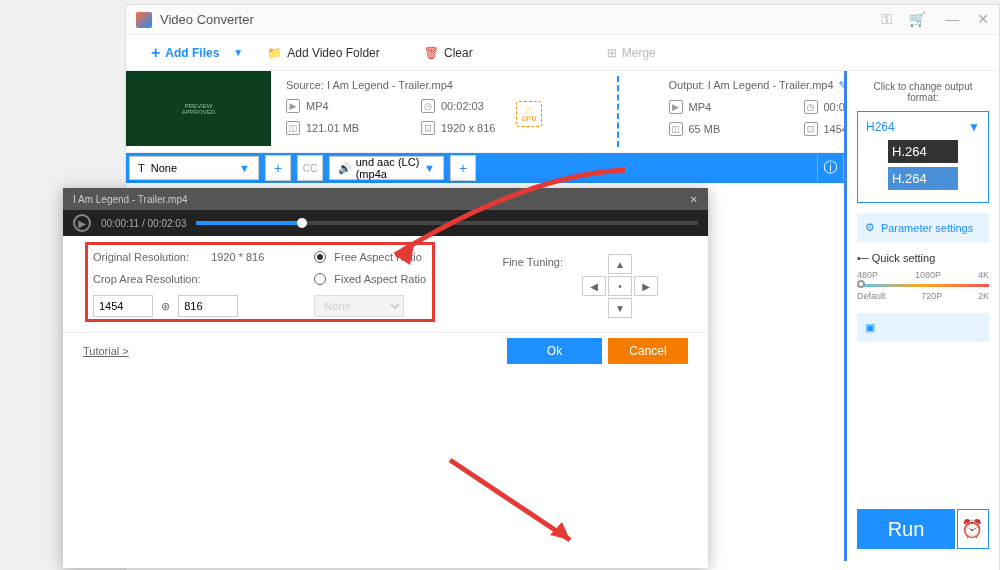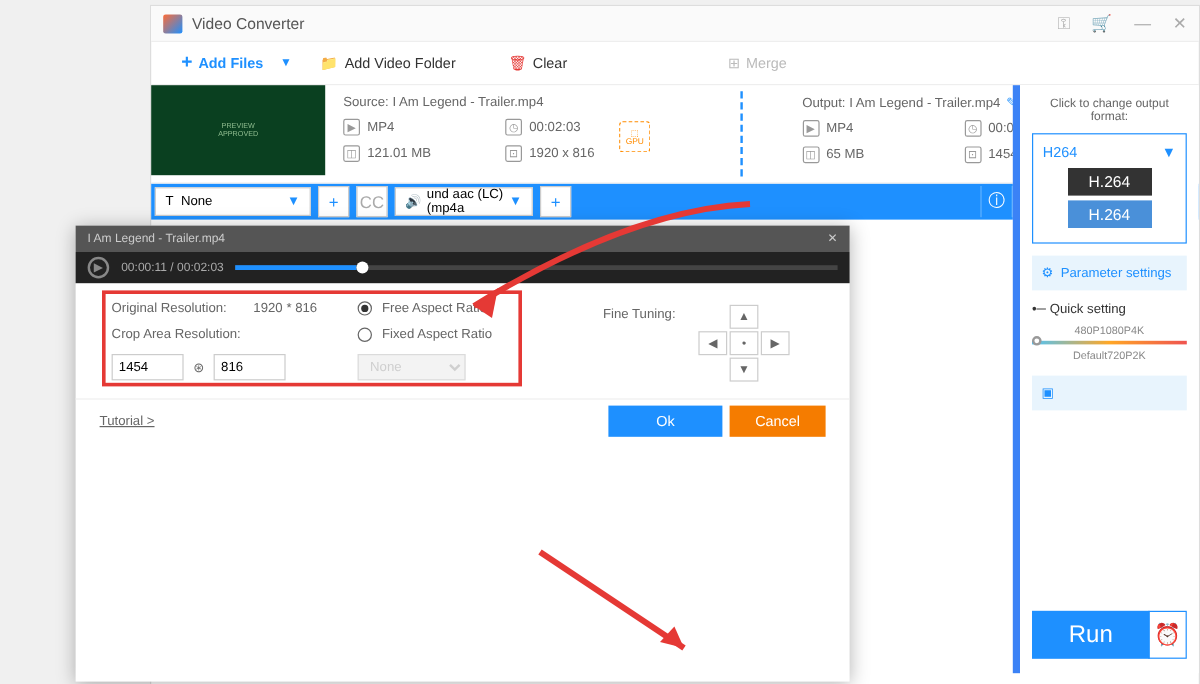--- a/index.html
+++ b/index.html
@@ -24,29 +24,29 @@
 .divider{width:1px;border-left:2px dashed #1e90ff;margin:5px 0}
 .gpu{position:absolute;left:390px;top:30px;width:26px;height:26px;border:1px dashed #ff8c00;border-radius:3px;display:flex;flex-direction:column;align-items:center;justify-content:center;font-size:7px;color:#ff8c00}
 .closex{position:absolute;right:10px;top:5px;color:#aaa;font-size:14px;cursor:pointer}
 .actionbar{height:30px;background:#1e90ff;display:flex;align-items:center}
 .dropdown{background:#fff;height:24px;display:flex;align-items:center;padding:0 8px;font-size:11px;margin:0 3px;border:1px solid #ccc}
 .dropdown.w1{width:130px}
 .dropdown.w2{width:115px}
 .sqbtn{width:26px;height:26px;background:#1e90ff;color:#fff;display:flex;align-items:center;justify-content:center;font-size:14px;cursor:pointer;border-left:1px solid rgba(255,255,255,0.3)}
 .sqbtn.add{background:#fff;color:#1e90ff;border:1px solid #ccc;margin:0 3px}
 .sqbtn.active{background:#0066cc}
-.rightpanel{position:absolute;right:0;top:66px;width:155px;height:490px;background:#fff;border-left:6px solid #3b82f6;padding:10px}
+.rightpanel{position:absolute;right:0;top:66px;width:155px;height:490px;background:#fff;border-left:3px solid #3b82f6;padding:10px}
 .rplabel{font-size:10px;color:#666;text-align:center;margin-bottom:8px}
-.formatbox{border:1px solid #1e90ff;padding:8px;text-align:center;margin-bottom:10px}
+.formatbox{border:1px solid #1e90ff;padding:8px;text-align:left;margin-bottom:10px}
 .fmthead{color:#1e90ff;font-size:12px;margin-bottom:6px;display:flex;justify-content:space-between}
 .h264badge{background:#333;color:#fff;padding:4px;font-size:13px;font-weight:normal;margin:4px auto;width:70px}
 .h264badge.blue{background:#4a90d9}
 .paramset{background:#e8f4fd;padding:8px;font-size:11px;color:#1e90ff;display:flex;align-items:center;gap:6px;cursor:pointer;margin-bottom:10px}
 .quickset{font-size:11px;color:#333;margin-bottom:6px}
-.qslabels{display:flex;justify-content:center;font-size:9px;color:#888}
+.qslabels{display:flex;justify-content:space-between;font-size:9px;color:#888}
 .qsline{height:3px;background:linear-gradient(to right,#4fc3f7,#ffa726,#ef5350);margin:4px 0;position:relative}
 .qsdot{width:8px;height:8px;background:#fff;border:2px solid #999;border-radius:50%;position:absolute;top:-4px;left:0}
 .hwaccel{background:#e8f4fd;padding:8px;font-size:11px;color:#1e90ff;display:flex;align-items:center;gap:6px;margin-bottom:8px}
 .hwbtns{display:flex;gap:6px;font-size:10px}
 .hwbtn{border:1px solid #ccc;padding:4px 8px;color:#888;border-radius:2px}
 .hwbtn.intel{color:#1e90ff;border-color:#1e90ff}
 .runbtn{position:absolute;bottom:12px;left:10px;width:98px;height:40px;background:#1e90ff;color:#fff;font-size:20px;display:flex;align-items:center;justify-content:center;cursor:pointer}
 .clockbtn{position:absolute;bottom:12px;right:10px;width:32px;height:40px;border:1px solid #1e90ff;color:#1e90ff;display:flex;align-items:center;justify-content:center;font-size:18px}
 .cropdialog{position:absolute;left:63px;top:188px;width:645px;height:380px;background:#fff;box-shadow:0 2px 15px rgba(0,0,0,0.3);z-index:10}
 .cdtitle{height:22px;background:#555;color:#ccc;font-size:10px;padding:0 10px;display:flex;align-items:center;justify-content:space-between}
@@ -59,21 +59,21 @@
 .croprect::before,.croprect::after{content:'';position:absolute;width:6px;height:6px;background:#fff}
 .croprect::before{left:-3px;top:-3px}
 .croprect::after{right:-3px;bottom:-3px}
 .handle{position:absolute;width:6px;height:6px;background:#fff}
 .cdplaybar{height:26px;background:#222;display:flex;align-items:center;padding:0 10px;gap:10px}
 .playbtn{width:18px;height:18px;border:2px solid #888;border-radius:50%;display:flex;align-items:center;justify-content:center;color:#888;font-size:10px}
 .timecode{color:#aaa;font-size:10px}
 .progress{flex:1;height:4px;background:#444;position:relative}
 .progfill{width:20%;height:100%;background:#1e90ff}
 .progthumb{width:10px;height:10px;background:#fff;border-radius:50%;position:absolute;left:20%;top:-3px}
-.cdcontrols{padding:15px 30px;display:flex;gap:24px;font-size:11px;color:#666;position:relative}
+.cdcontrols{padding:15px 30px;display:flex;gap:40px;font-size:11px;color:#666;position:relative}
 .redbox{position:absolute;left:22px;top:6px;width:350px;height:80px;border:3px solid #e53935;pointer-events:none}
 .ctrlcol{display:flex;flex-direction:column;gap:10px}
 .ctrlrow{display:flex;align-items:center;gap:8px}
 .ctrlinput{width:60px;height:22px;border:1px solid #ccc;padding:0 5px;font-size:11px}
 .radio{width:12px;height:12px;border:1px solid #666;border-radius:50%;display:inline-flex;align-items:center;justify-content:center}
 .radio.checked::after{content:'';width:6px;height:6px;background:#333;border-radius:50%}
 .finetune{position:absolute;right:50px;top:18px;display:flex;flex-direction:column;align-items:center;gap:2px}
 .ftrow{display:flex;gap:2px}
 .ftbtn{width:24px;height:20px;border:1px solid #ccc;display:flex;align-items:center;justify-content:center;font-size:10px;color:#666}
 .ftlabel{position:absolute;right:145px;top:20px;font-size:11px;color:#666}
@@ -172,21 +172,21 @@
     <div class="closex">✕</div>
   </div>
 
   <div class="actionbar">
     <div class="dropdown w1">
         <span style="margin-right:6px">T</span>
         <span>None</span>
         <span style="margin-left:auto;color:#1e90ff">▼</span>
       </div>
     <div class="sqbtn add">+</div>
-    <div class="sqbtn add" style="font-size:14px;color:#aaa">CC</div>
+    <div class="sqbtn add" style="font-size:10px;color:#aaa">CC</div>
     <div class="dropdown w2">
         <span style="margin-right:4px">🔊</span>
         <span>und aac (LC) (mp4a</span>
         <span style="margin-left:auto;color:#1e90ff">▼</span>
       </div>
     <div class="sqbtn add">+</div>
     <div style="flex:1"></div>
     <div class="sqbtn">ⓘ</div>
     <div class="sqbtn">✂</div>
     <div class="sqbtn">↻</div>

